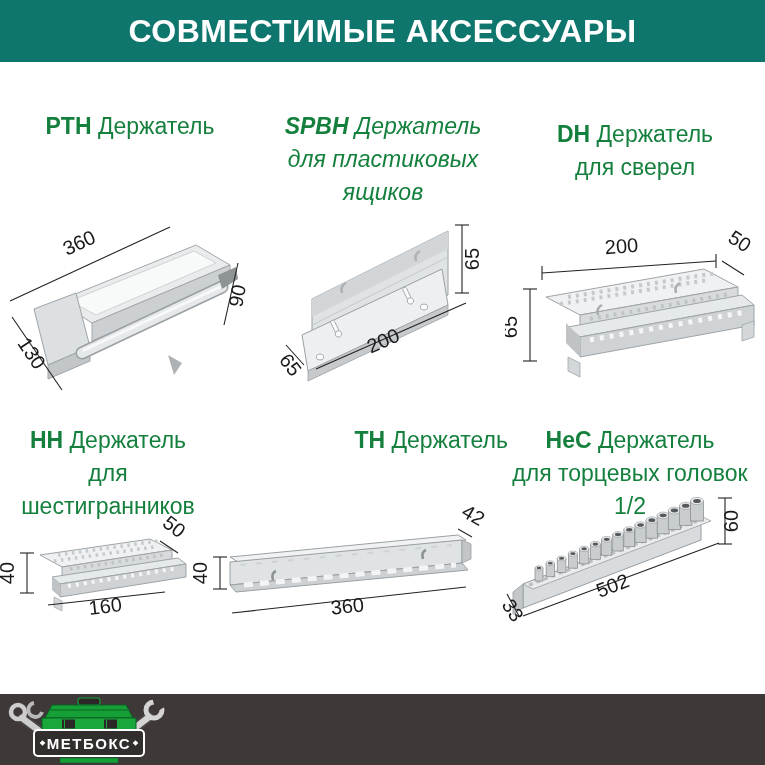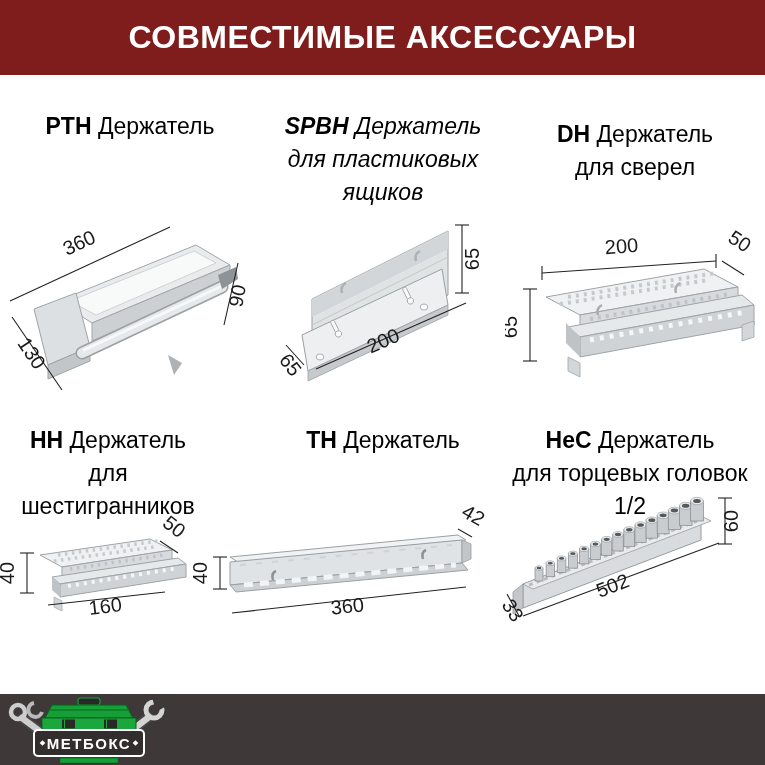--- a/index.html
+++ b/index.html
@@ -1,28 +1,28 @@
 <!DOCTYPE html>
 <html><head>
 <meta charset="utf-8">
 <style>
   html,body{margin:0;padding:0;}
   body{
     width:765px;height:765px;position:relative;overflow:hidden;
     background:#ffffff;font-family:"Liberation Sans",sans-serif;
   }
   .header{
-    position:absolute;left:0;top:0;width:765px;height:75px;
-    background:#7f1d1d;display:flex;align-items:center;justify-content:center;
+    position:absolute;left:0;top:0;width:765px;height:62px;
+    background:#0f766e;display:flex;align-items:center;justify-content:center;
   }
   .header h1{
     margin:0;color:#ffffff;font-size:32px;font-weight:700;letter-spacing:.5px;
   }
   .ptitle{
-    position:absolute;text-align:center;color:#000000;
+    position:absolute;text-align:center;color:#15803d;
     font-size:23px;line-height:33px;
   }
   .ptitle .code{font-weight:700;}
   .fig{position:absolute;}
   .fig text{font-size:20px;fill:#1a1a1a;}
   .dim{stroke:#222;stroke-width:1.1;}
   .footer{
     position:absolute;left:0;top:694px;width:765px;height:71px;background:#3e3839;
   }
   .logo{position:absolute;left:6px;top:697px;}
@@ -132,21 +132,21 @@
     <line class="dim" x1="18" y1="156" x2="32" y2="156"></line>
     <text x="12" y="122" text-anchor="middle" transform="rotate(-90 12 122)">65</text>
   </g>
 </svg>
 
 <div class="ptitle" style="left:18px;top:424px;width:180px;">
   <span class="code">HH</span>
   <span>Держатель</span><br>
   <span>для шестигранников</span>
 </div>
-<div class="ptitle" style="left:258px;top:424px;width:250px;">
+<div class="ptitle" style="left:258px;top:424px;width:250px;text-align:right;">
   <span class="code">TH</span>
   <span>Держатель</span><br>
 </div>
 <div class="ptitle" style="left:495px;top:424px;width:270px;">
   <span class="code">HeC</span>
   <span>Держатель</span><br>
   <span>для торцевых головок 1/2</span>
 </div>
 
 <svg class="fig" style="left:0;top:495px;" width="250" height="155" viewBox="0 0 250 155">

